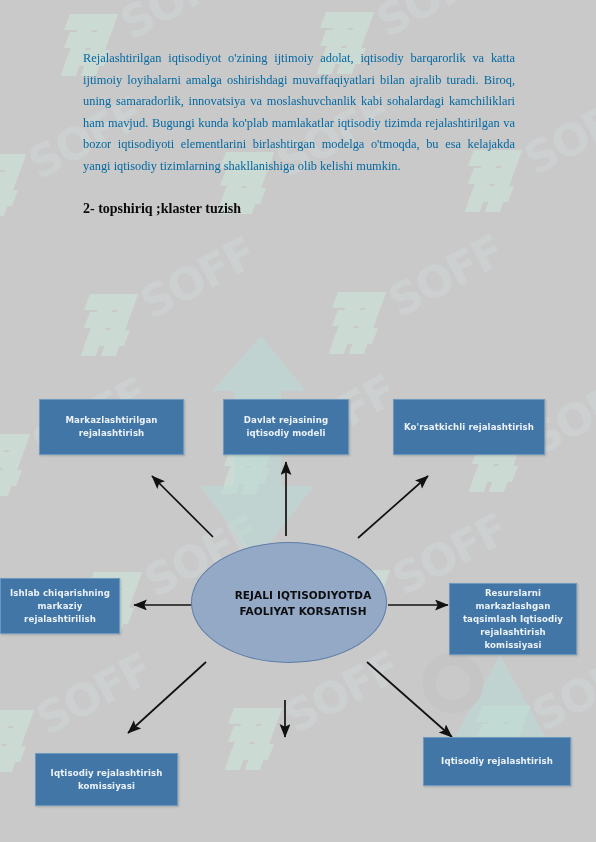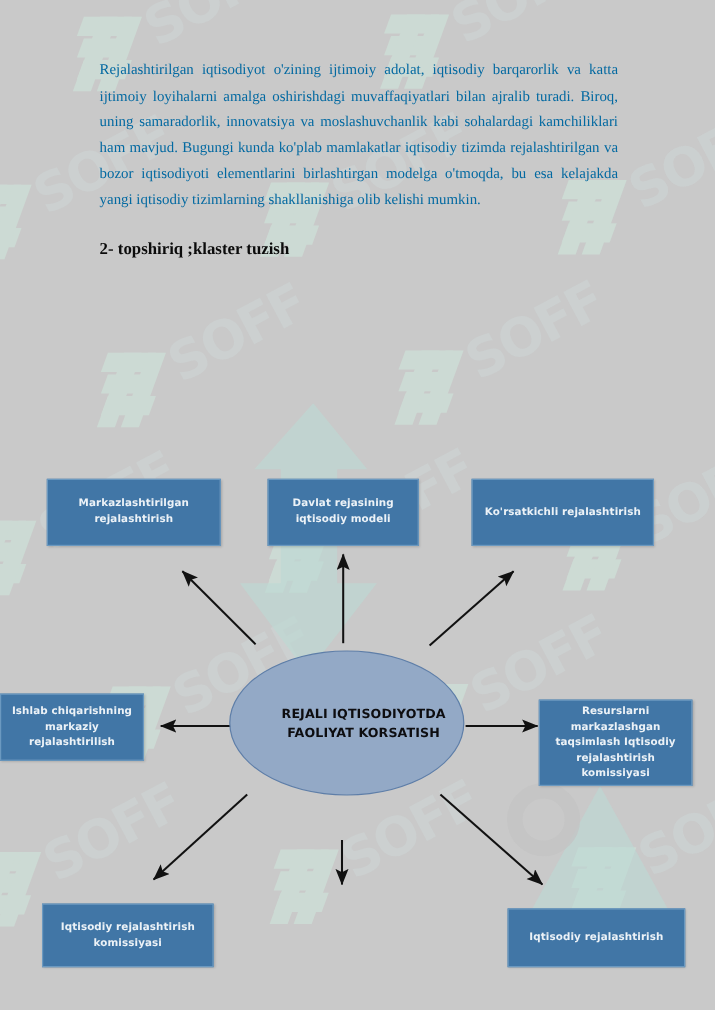--- a/index.html
+++ b/index.html
@@ -382,16 +382,16 @@
     <div class="center-node hit" style="left:191px; top:542px; width:196px; height:121px;">
       <div>
         <span>REJALI IQTISODIYOTDA</span>
         <span>FAOLIYAT KORSATISH</span>
       </div>
     </div>
 
     <div class="node hit" style="left:35px;  top:753px; width:143px; height:53px;">Iqtisodiy rejalashtirish komissiyasi</div>
 
 
-    <div class="node hit" style="left:423px; top:757px; width:148px; height:49px;">Iqtisodiy rejalashtirish</div>
+    <div class="node hit" style="left:423px; top:737px; width:148px; height:49px;">Iqtisodiy rejalashtirish</div>
   </div>
 
 </div>
 
 </body></html>

